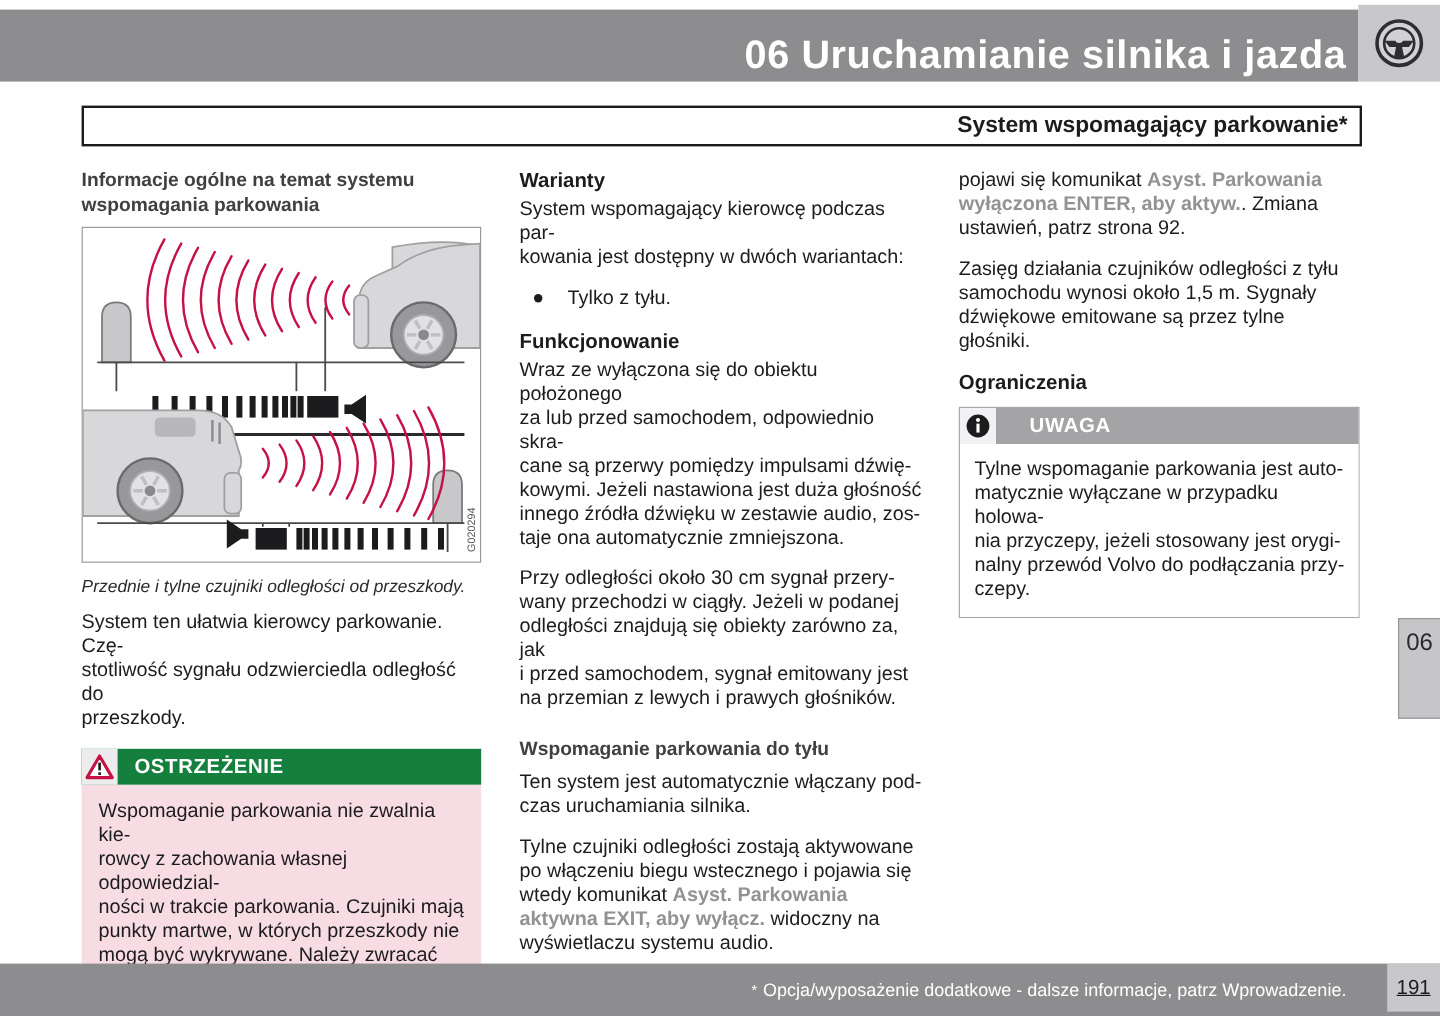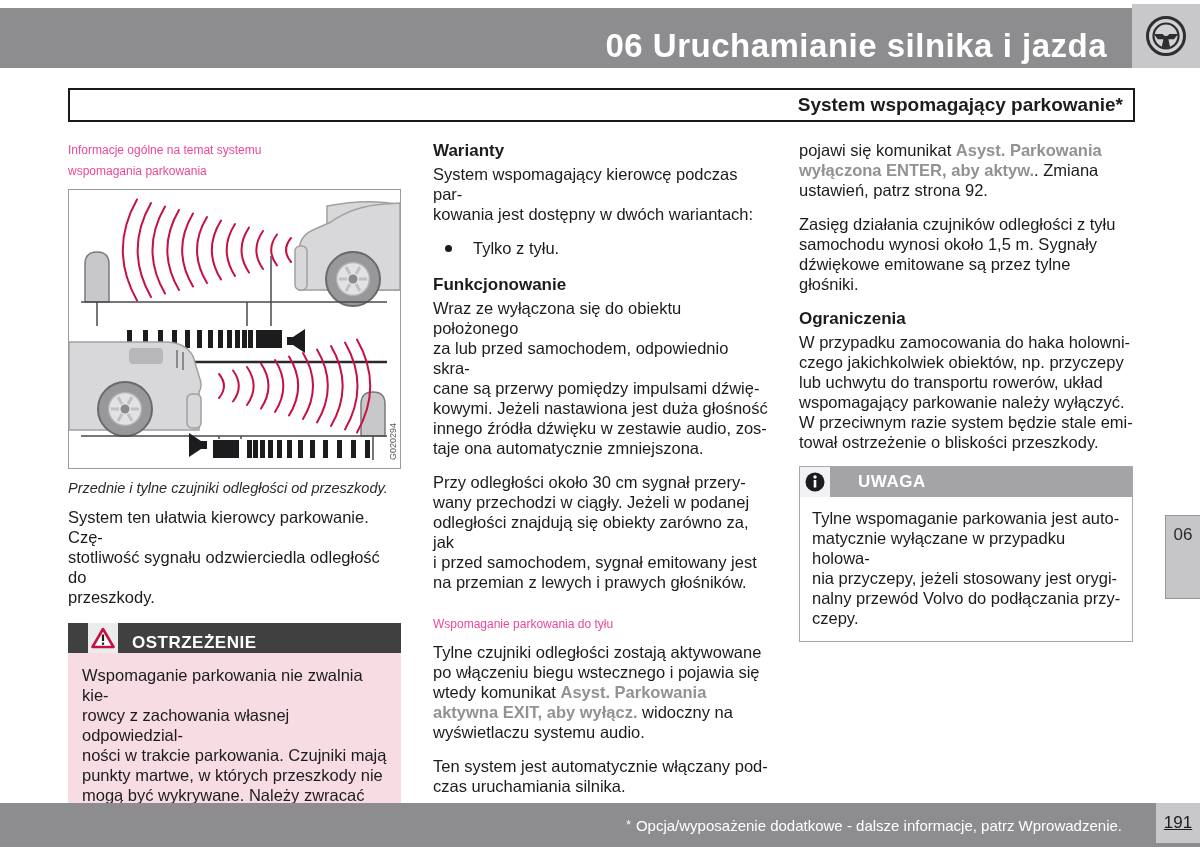--- a/index.html
+++ b/index.html
@@ -2,73 +2,73 @@
 <html lang="pl"><head>
 <meta charset="utf-8">
 <style>
   html,body{margin:0;padding:0;background:#ffffff;}
   .page{position:relative;width:1200px;height:847px;background:#fff;overflow:hidden;
         font-family:"Liberation Sans","DejaVu Sans",sans-serif;color:#1c1c1e;}
 
   
   .chapter-band{position:absolute;left:0;top:8px;width:1132px;height:60px;background:#8d8d8f;
                 display:flex;align-items:center;justify-content:flex-end;}
-  .chapter-band .title{color:#ffffff;font-size:33px;font-weight:bold;letter-spacing:.5px;padding-right:25px;margin-top:16px;}
+  .chapter-band .title{color:#ffffff;font-size:33px;font-weight:bold;letter-spacing:.5px;padding-right:10px;margin-top:16px;}
   .wheel-box{position:absolute;left:1132px;top:4px;width:68px;height:64px;background:#c8c8ca;
              display:flex;align-items:center;justify-content:center;}
 
   
   .section-box{position:absolute;left:68px;top:88px;width:1063px;height:30px;border:2px solid #1a1a1a;
                display:flex;align-items:center;justify-content:flex-end;}
   .section-box .title{font-size:19px;font-weight:bold;padding-right:10px;}
 
   
   .col{position:absolute;top:140px;font-size:16.5px;line-height:20px;}
   .col1{left:68px;width:333px;}
   .col2{left:433px;width:336px;}
   .col3{left:799px;width:334px;}
   p.body{margin:0 0 14px 0;white-space:pre-line;}
   h3.sub{margin:0 0 3px 0;font-size:17px;line-height:21px;font-weight:bold;white-space:pre-line;}
-  h2.red{margin:0 0 7px 0;font-size:12px;line-height:21px;font-weight:normal;color:#ec4899;white-space:pre-line;}
+  h2.red{margin:0 0 7px 0;font-size:16px;line-height:21px;font-weight:bold;color:#404040;white-space:pre-line;}
   h2.red.mt{margin-top:22px;}
   .msg{color:#929294;font-weight:bold;}
 
   
   ul.bullets{list-style:none;margin:2px 0 16px 0;padding:0;}
   ul.bullets li{position:relative;padding-left:40px;margin:0 0 12px 0;}
   ul.bullets li .dot{position:absolute;left:12px;top:7px;width:7px;height:7px;border-radius:50%;background:#1c1c1e;}
 
   
   figure{margin:4px 0 0 0;}
   .figure-frame{width:331px;height:278px;border:1px solid #9a9a9c;background:#fff;}
   figcaption{font-size:14.5px;font-style:italic;color:#2a2a2c;margin:6px 0 10px 0;line-height:18px;}
   .fan path{stroke:#c51144;stroke-width:2;fill:none;stroke-linecap:round;}
   .pulse rect{fill:#1c1c1e;}
   .gline{stroke:#4a4a4c;stroke-width:1.5;}
   .carfill{fill:#d8d8da;stroke:#a0a0a2;stroke-width:1.5;}
   .post{fill:#c8c8ca;stroke:#7a7a7c;stroke-width:1.5;}
 
   
   .warn{margin-top:16px;}
-  .warn-head{height:30px;background:#404040;display:flex;align-items:flex-end;padding-left:20px;}
+  .warn-head{height:30px;background:#15803d;display:flex;align-items:center;}
   .warn-icon{width:30px;height:30px;background:#ececee;display:flex;align-items:center;justify-content:center;flex:0 0 30px;}
   .warn-head .t{color:#fff;font-weight:bold;font-size:17px;padding-left:14px;letter-spacing:.5px;}
   .warn-body{background:#f7dce3;padding:12px 12px 14px 14px;white-space:pre-line;}
 
   
   .note{margin-top:10px;border:1px solid #a8a8aa;}
   .note-head{height:30px;background:#a4a4a6;display:flex;align-items:center;}
   .note-icon{width:30px;height:30px;background:#f2f2f4;display:flex;align-items:center;justify-content:center;flex:0 0 30px;}
   .note-head .t{color:#fff;font-weight:bold;font-size:17px;padding-left:28px;letter-spacing:.5px;}
   .note-body{background:#fff;padding:11px 10px 13px 12px;white-space:pre-line;}
 
   
   .tab06{position:absolute;left:1165px;top:515px;width:35px;height:84px;background:#c6c6c8;
          border-left:1px solid #97979a;border-top:1px solid #97979a;border-bottom:1px solid #97979a;
-         text-align:center;padding-top:9px;box-sizing:border-box;font-size:17px;color:#2a2a2c;}
+         text-align:center;padding-top:9px;box-sizing:border-box;font-size:20px;color:#2a2a2c;}
 
   
   .footer{position:absolute;left:0;top:803px;width:1200px;height:44px;background:#8d8d8f;}
   .footnote{position:absolute;right:78px;top:0;height:44px;display:flex;align-items:center;color:#ffffff;font-size:15px;}
   .footnote sup{font-size:12px;margin-right:5px;}
   .pagebox{position:absolute;left:1156px;top:0;width:44px;height:40px;background:#c8c8ca;
            display:flex;align-items:center;justify-content:center;font-size:17px;color:#1c1c1e;text-decoration:underline;}
 </style>
 </head>
 <body>
@@ -249,45 +249,39 @@
 cane są przerwy pomiędzy impulsami dźwię-
 kowymi. Jeżeli nastawiona jest duża głośność
 innego źródła dźwięku w zestawie audio, zos-
 taje ona automatycznie zmniejszona.</p>
     <p class="body">Przy odległości około 30 cm sygnał przery-
 wany przechodzi w ciągły. Jeżeli w podanej
 odległości znajdują się obiekty zarówno za, jak
 i przed samochodem, sygnał emitowany jest
 na przemian z lewych i prawych głośników.</p>
     <h2 class="red mt">Wspomaganie parkowania do tyłu</h2>
+    <p class="body">Ten system jest automatycznie włączany pod-
+czas uruchamiania silnika.</p>
     <p class="body"><span>Tylne czujniki odległości zostają aktywowane
 po włączeniu biegu wstecznego i pojawia się
 wtedy komunikat </span><span class="msg">Asyst. Parkowania
 aktywna EXIT, aby wyłącz.</span><span> widoczny na
 wyświetlaczu systemu audio.</span></p>
-    <p class="body">Ten system jest automatycznie włączany pod-
-czas uruchamiania silnika.</p>
     <p class="body">Jeżeli system zostanie wyłączony, zaraz po
 włączeniu biegu wstecznego na wyświetlaczu</p>
   </div>
 
   <div class="col col3">
     <p class="body"><span>pojawi się komunikat </span><span class="msg">Asyst. Parkowania
 wyłączona ENTER, aby aktyw.</span><span>. Zmiana
 ustawień, patrz strona 92.</span></p>
     <p class="body">Zasięg działania czujników odległości z tyłu
 samochodu wynosi około 1,5 m. Sygnały
 dźwiękowe emitowane są przez tylne głośniki.</p>
     <h3 class="sub">Ograniczenia</h3>
-    <p class="body">W przypadku zamocowania do haka holowni-
-czego jakichkolwiek obiektów, np. przyczepy
-lub uchwytu do transportu rowerów, układ
-wspomagający parkowanie należy wyłączyć.
-W przeciwnym razie system będzie stale emi-
-tował ostrzeżenie o bliskości przeszkody.</p>
 
     <div class="note">
       <div class="note-head">
         <span class="note-icon">
           <svg width="22" height="22" viewBox="0 0 22 22">
             <circle cx="11" cy="11" r="9.5" fill="#1c1c1e"></circle>
             <rect x="9.7" y="9" width="2.6" height="7.5" fill="#ffffff"></rect>
             <circle cx="11" cy="6" r="1.7" fill="#ffffff"></circle>
           </svg>
         </span>

